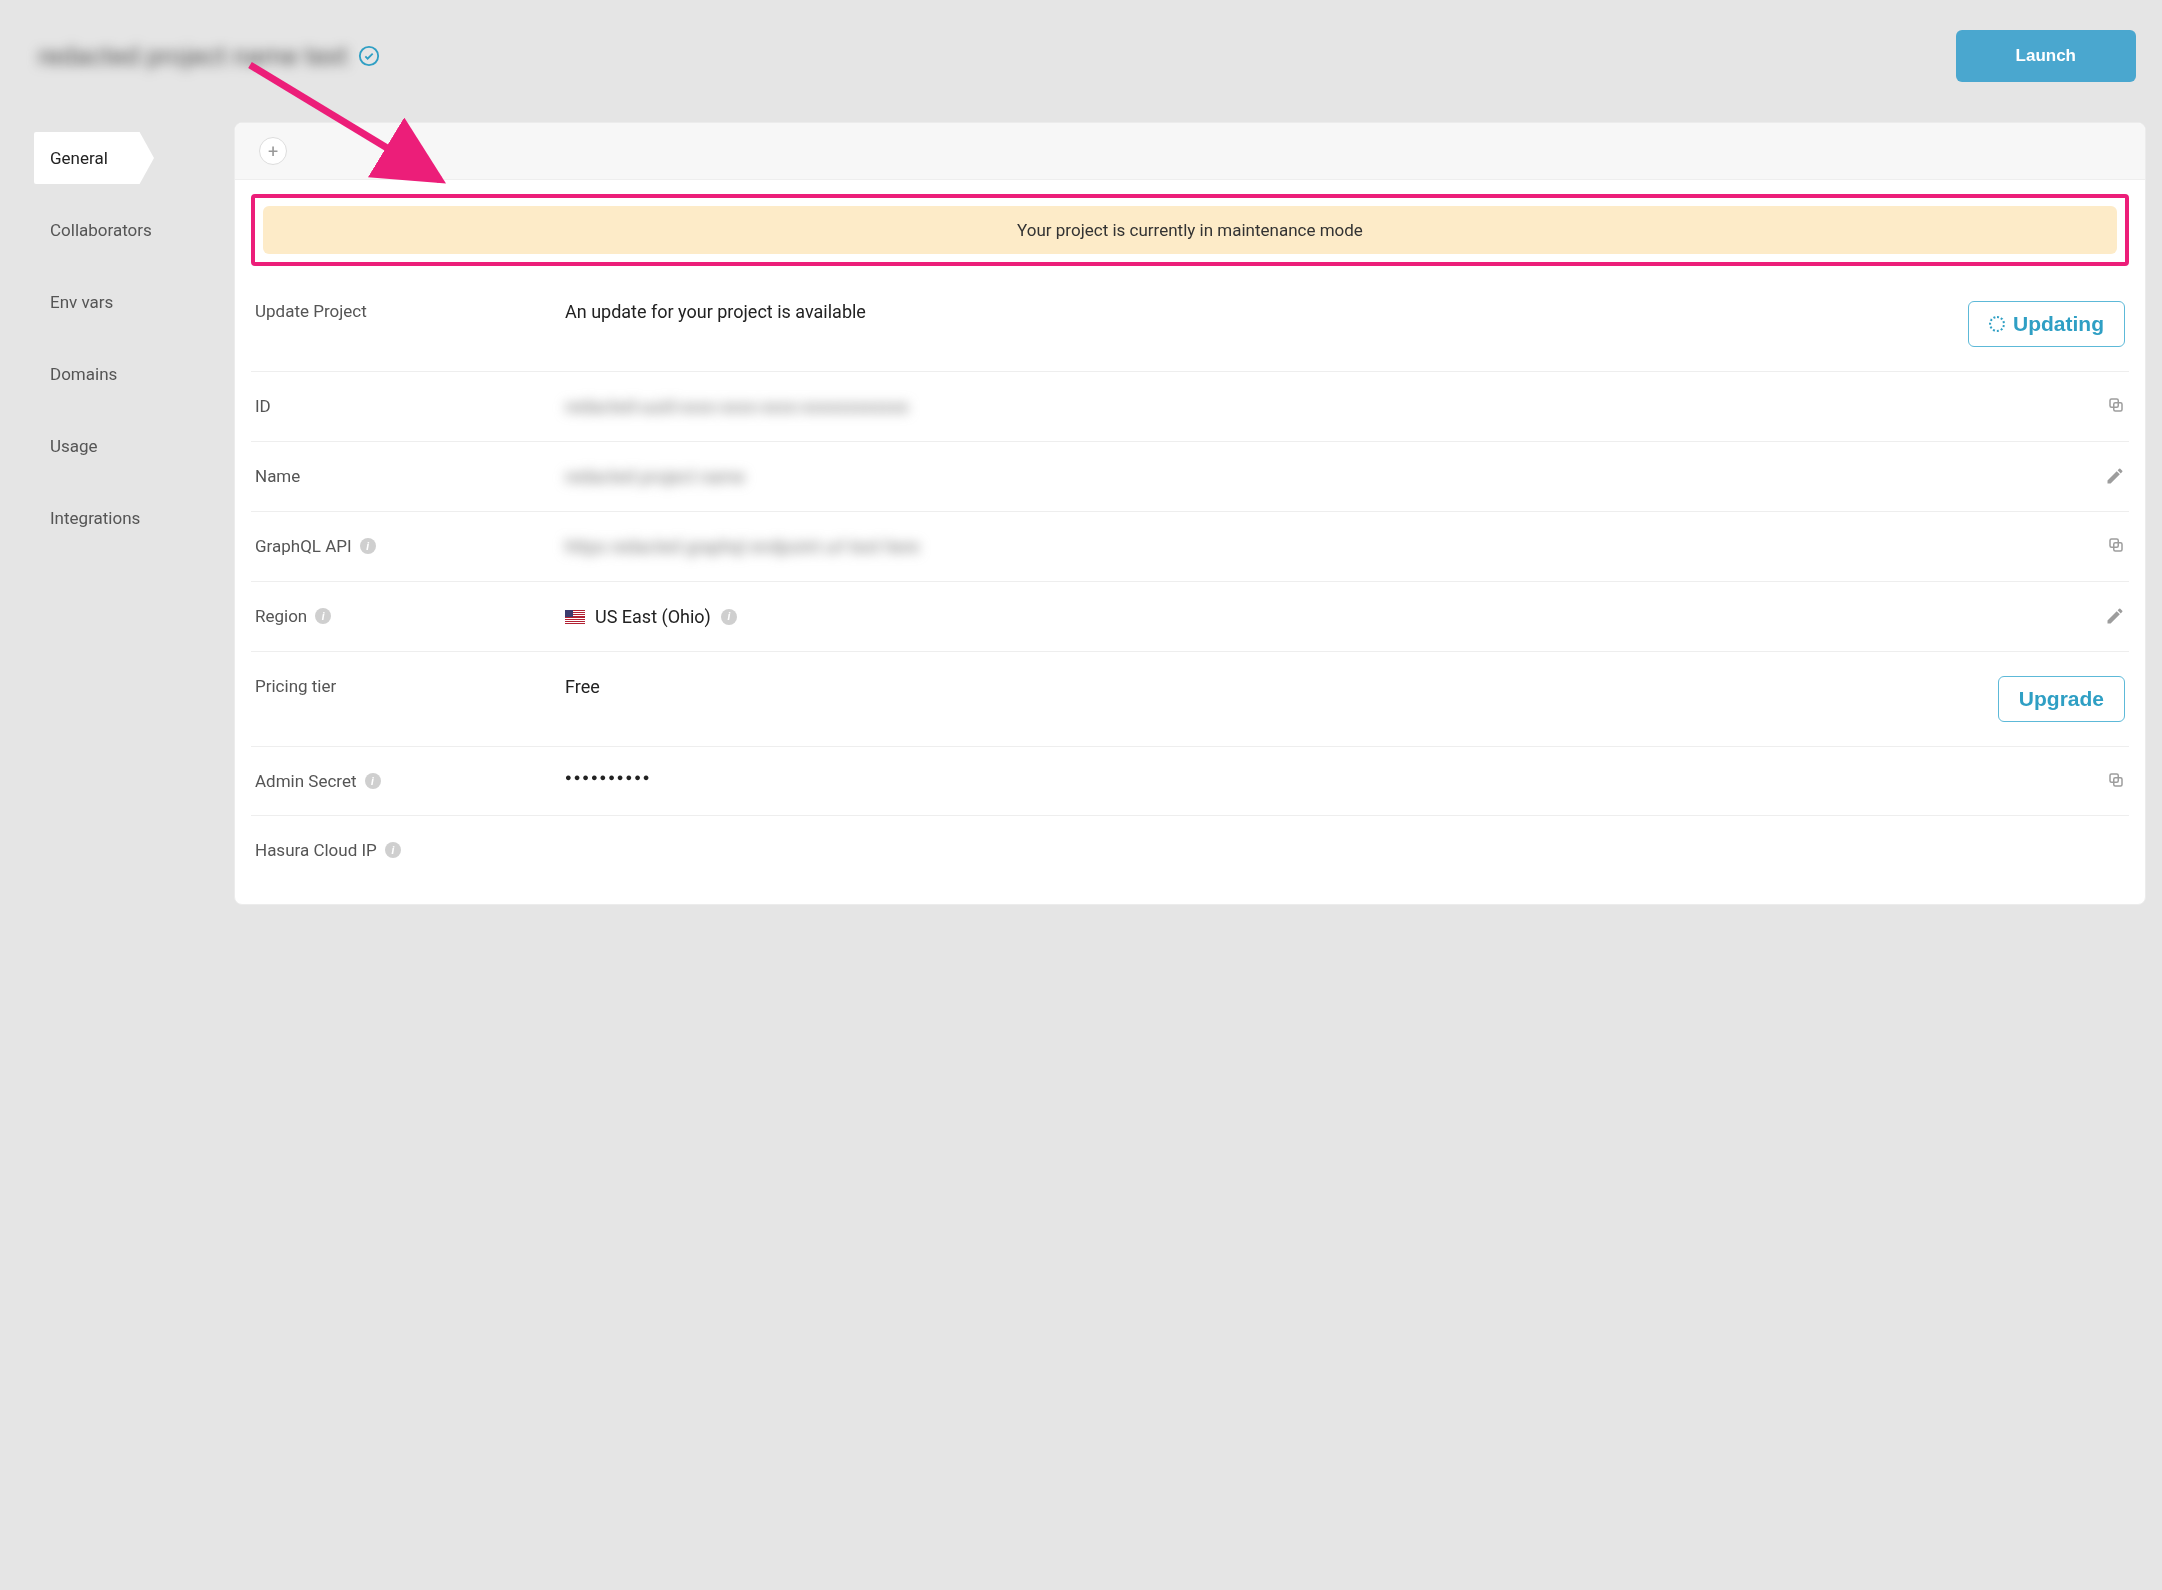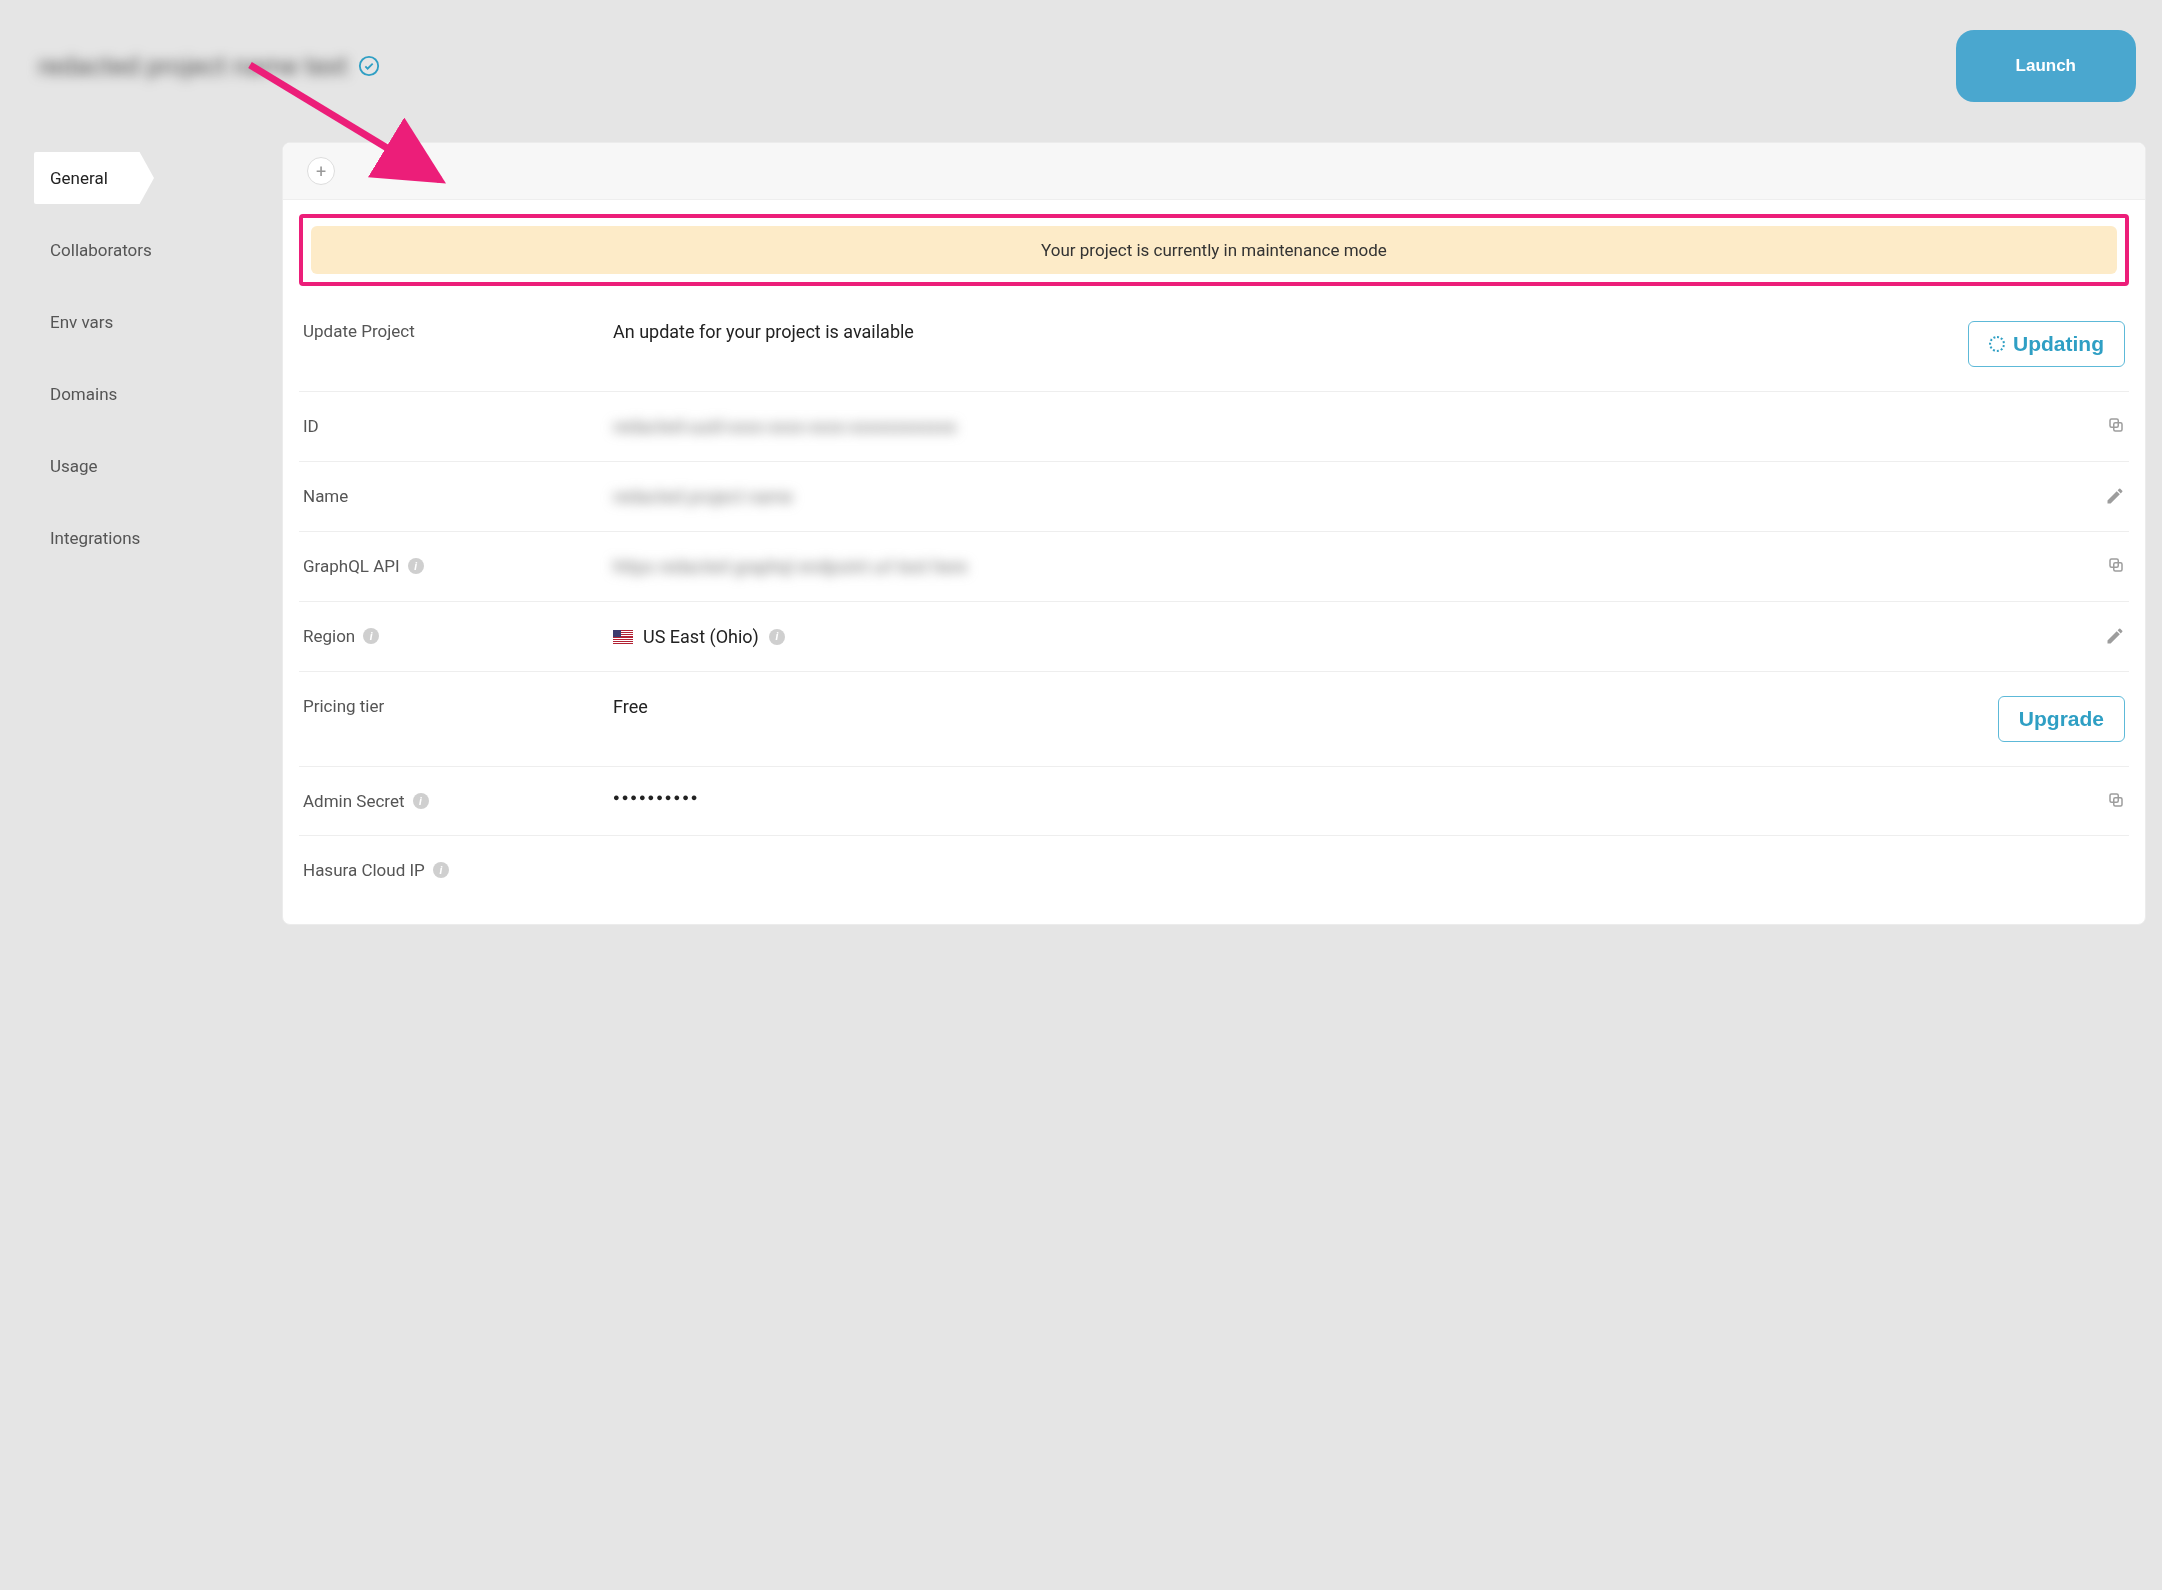--- a/index.html
+++ b/index.html
@@ -27,31 +27,30 @@
     font-weight: 400;
     color: #555;
     filter: blur(6px);
     user-select: none;
   }
   .verify-icon svg { display: block; }
   .launch-btn {
     background: #4aa7cf;
     color: #fff;
     border: none;
-    border-radius: 18px;
-    padding: 26px 60px;
+    border-radius: 6px;
+    padding: 16px 60px;
     font-size: 17px;
     font-weight: 600;
     cursor: pointer;
   }
   .layout {
     display: flex;
     align-items: flex-start;
     padding: 30px 0 0 0;
-    gap: 48px;
   }
   .sidebar {
     width: 230px;
     flex: 0 0 230px;
     padding-top: 10px;
   }
   .side-item {
     padding: 16px 20px 16px 50px;
     font-size: 17px;
     color: #555;

